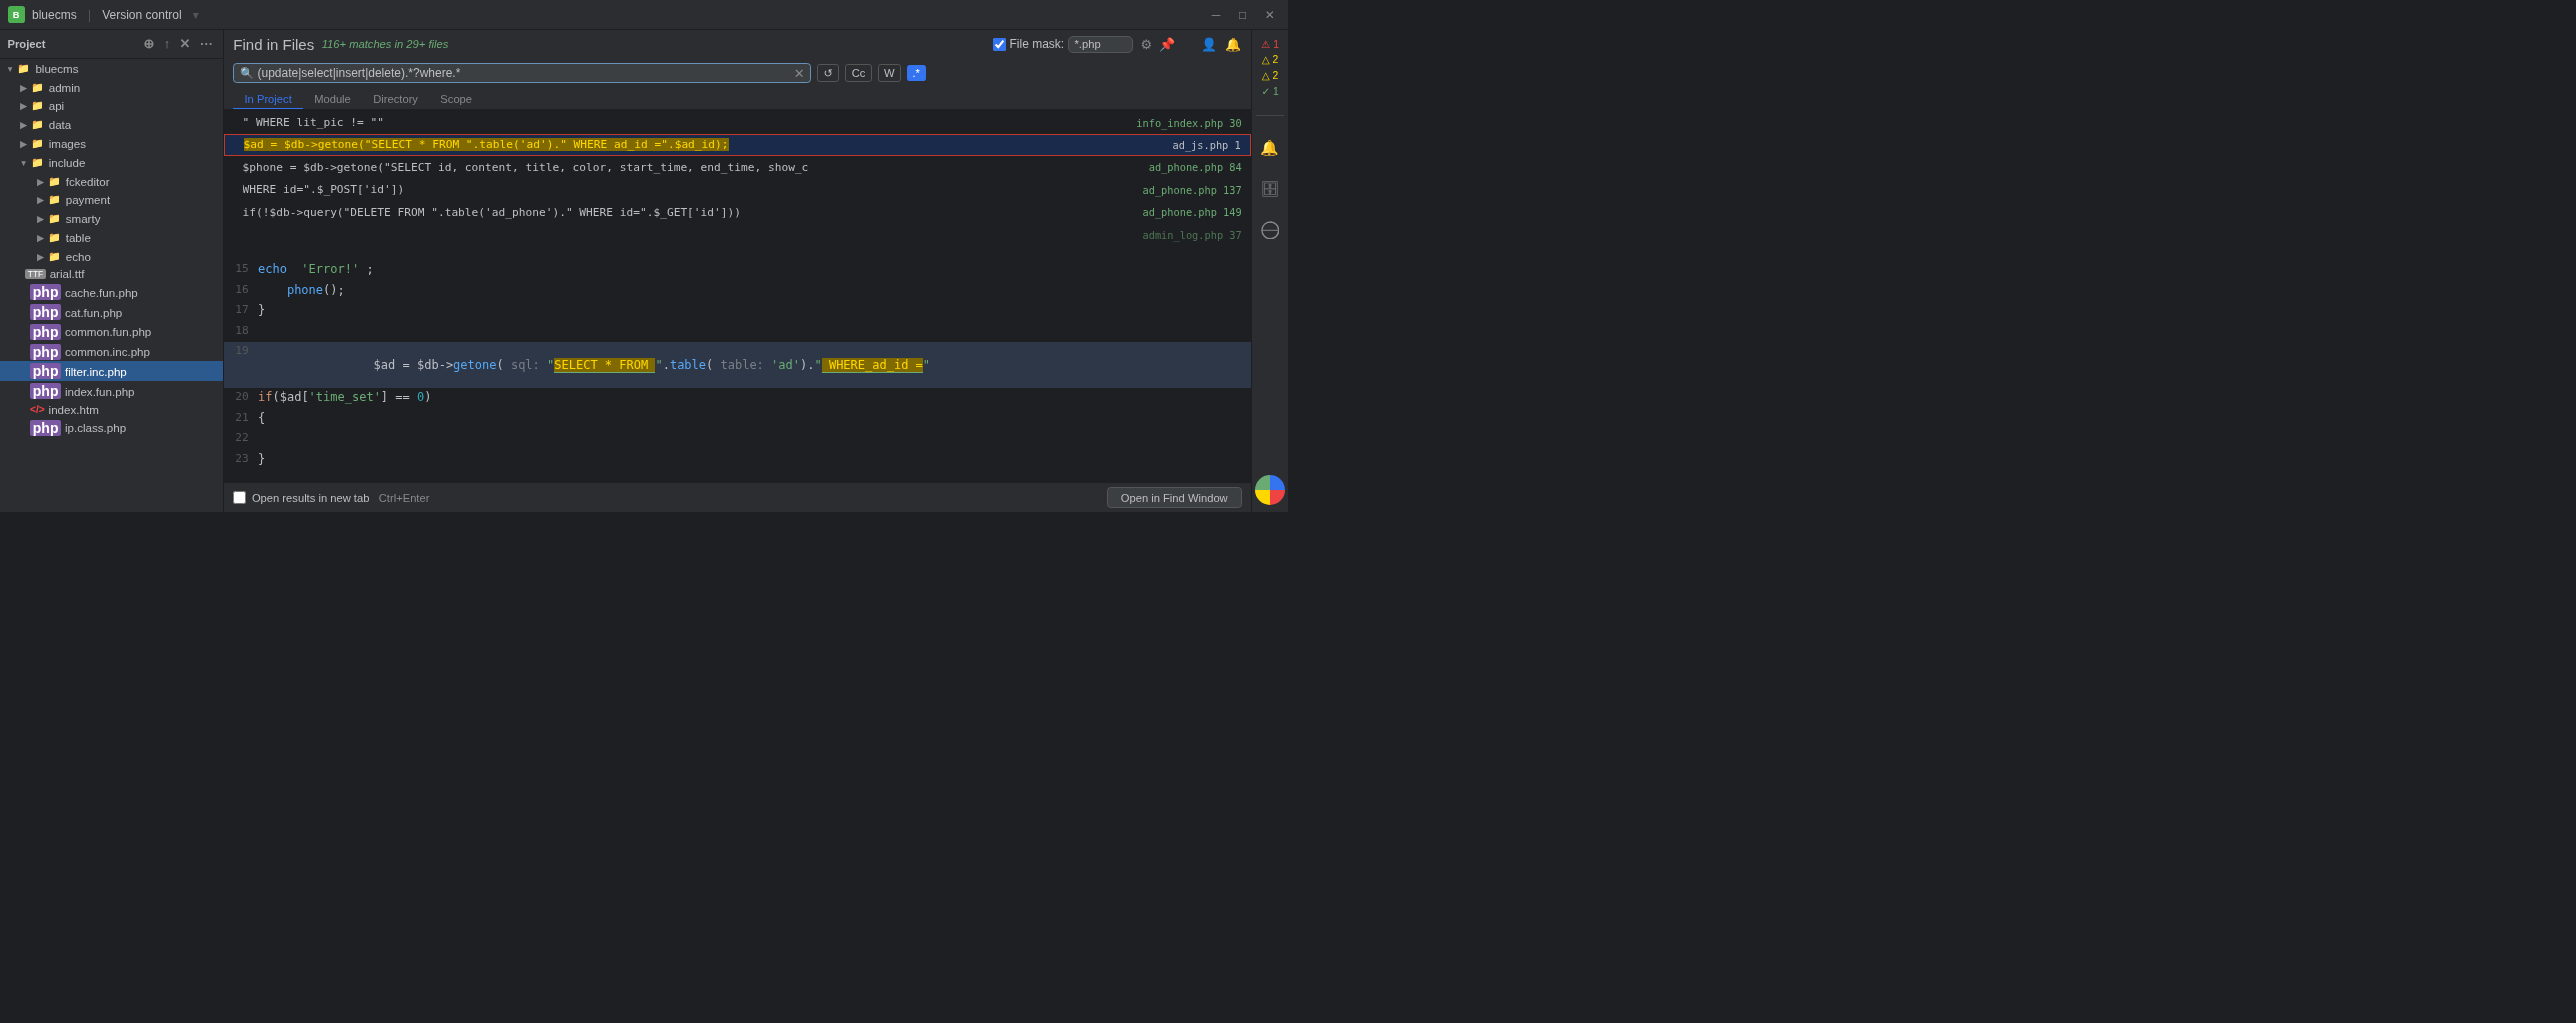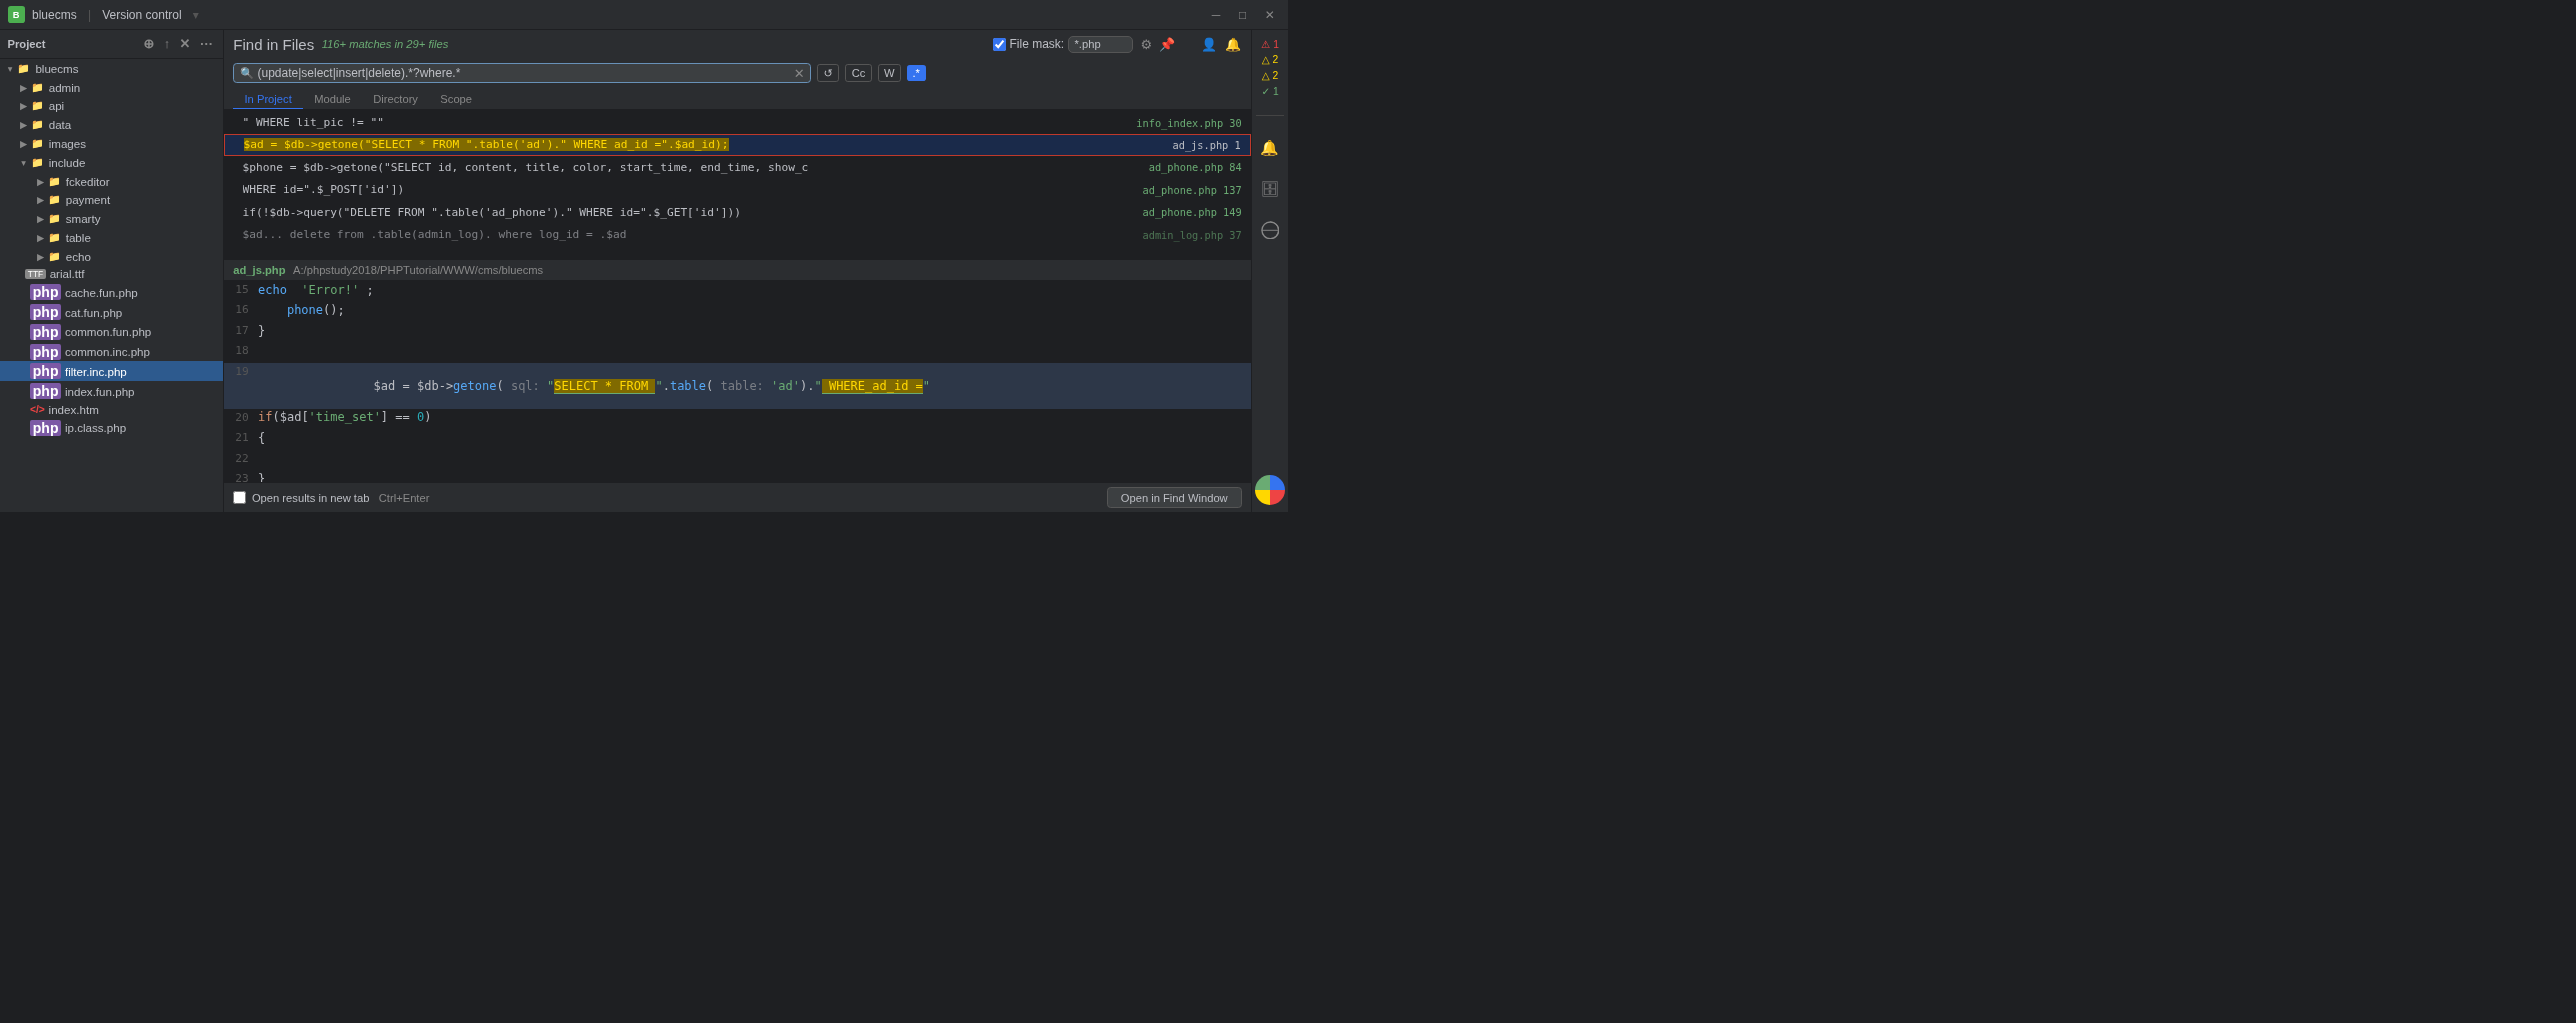--- a/index.html
+++ b/index.html
@@ -582,32 +582,25 @@
           <div class="result-item">
             <div class="gutter-bar"></div>
             <span class="result-code" style="color:#bcbec4; font-family:'Consolas',monospace; font-size:11.2px;">
               if(!$db-&gt;query("DELETE FROM ".table('ad_phone')." WHERE id=".$_GET['id']))
             </span>
             <span class="result-filename">ad_phone.php 149</span>
           </div>
 
           <div class="result-item" style="opacity:0.6;">
             <div class="gutter-bar"></div>
-            <span class="result-code" style="color:#bcbec4; font-family:'Consolas',monospace; font-size:11.2px;">
-              $ad... delete from .table(admin_log). where log_id = .$ad
-            </span>
             <span class="result-filename">admin_log.php 37</span>
           </div>
         </div>
 
         <div class="preview-area">
-          <div class="preview-header">
-            <span class="preview-filename">ad_js.php</span>
-            <span class="preview-path">A:/phpstudy2018/PHPTutorial/WWW/cms/bluecms</span>
-          </div>
           <div class="code-viewer">
 
             <div class="code-line">
               <span class="line-number">15</span>
               <span class="line-content"><span class="fn">echo</span>  <span class="str">'Error!'</span> ;</span>
             </div>
             <div class="code-line">
               <span class="line-number">16</span>
               <span class="line-content">    <span class="fn">phone</span>();</span>
             </div>

